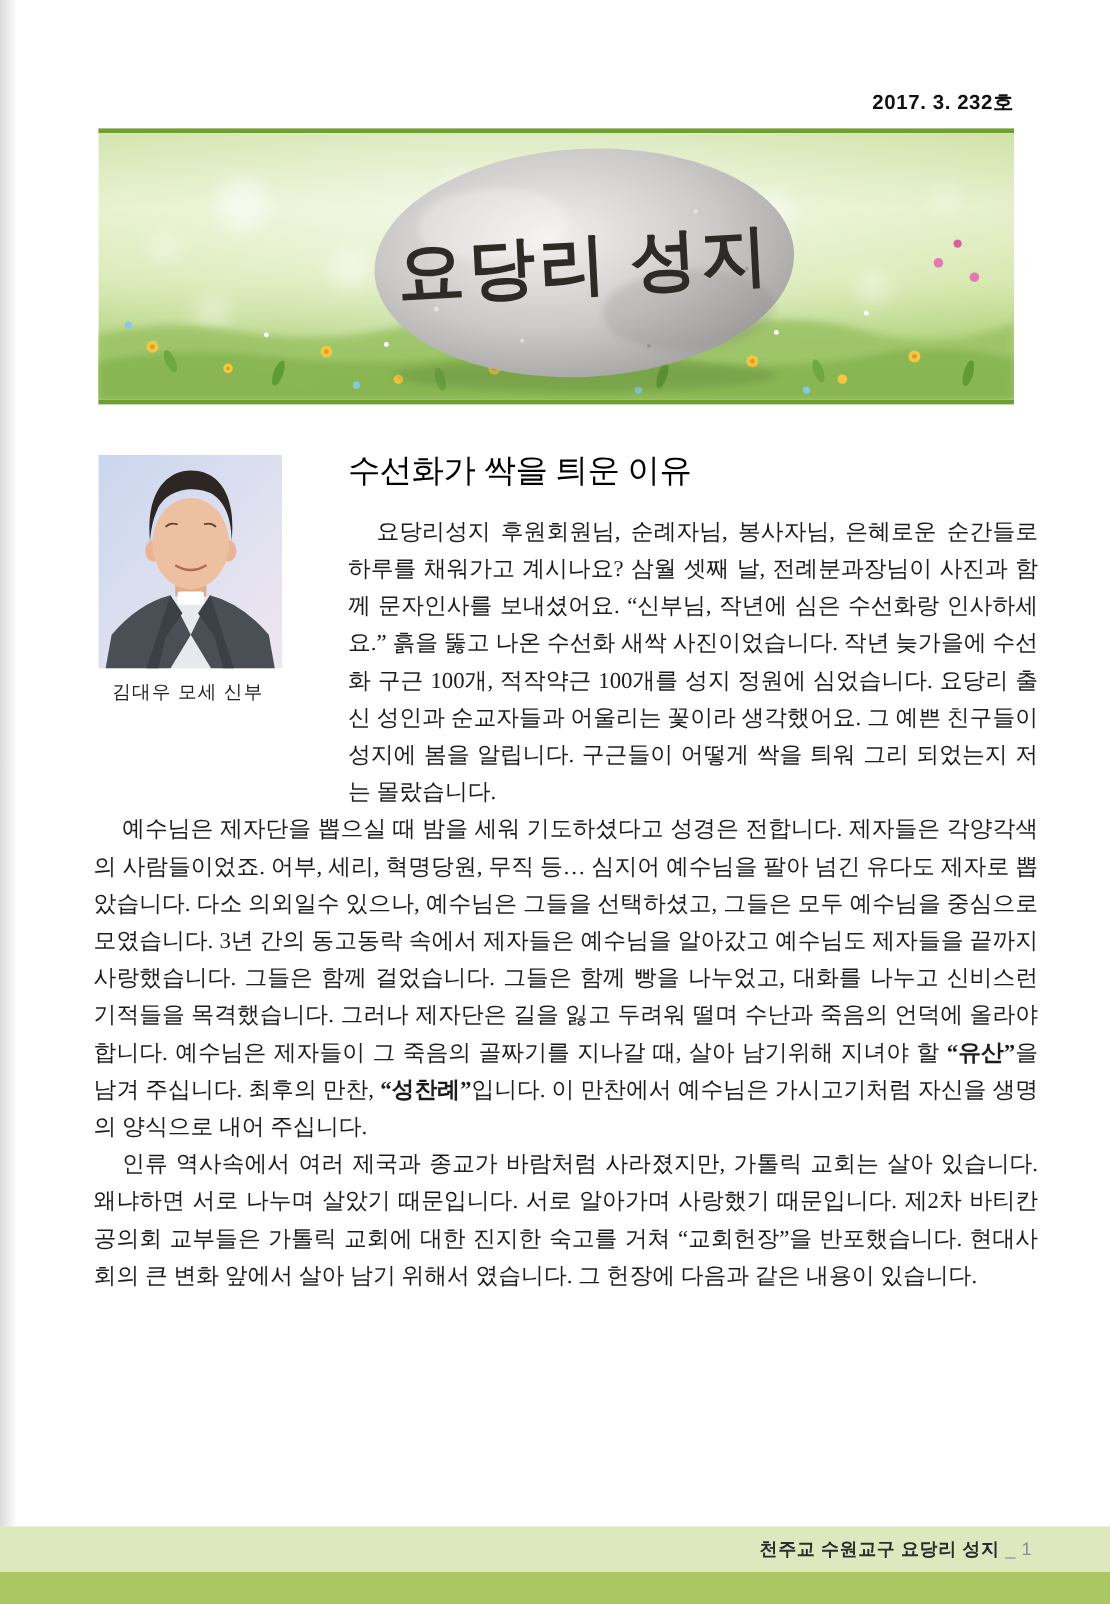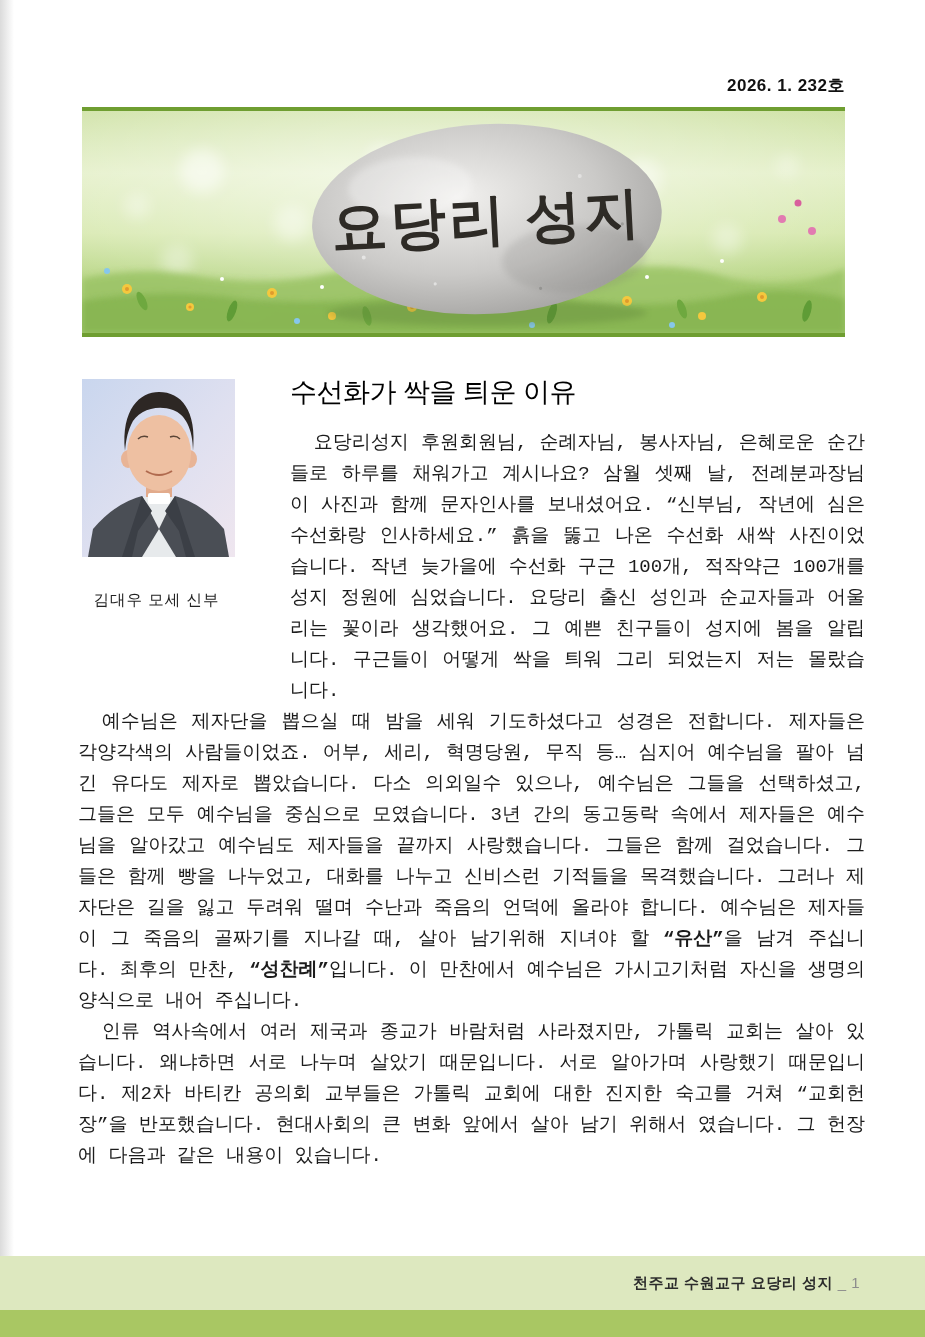--- a/index.html
+++ b/index.html
@@ -24,46 +24,46 @@
   .banner svg{display:block;width:763px;height:222px;}
   .article{
     margin-top:40px;width:787px;text-align:justify;
     font-family:"Liberation Serif","DejaVu Serif",serif;
     font-size:19px;line-height:31px;color:#1c1c1c;
   }
   .author-float{float:left;width:157px;margin:2px 55px 72px 0;}
   .photo-frame{width:153px;height:178px;margin-left:4px;}
   .photo-frame svg{display:block;width:153px;height:178px;}
   .caption{
-    margin-top:27px;text-align:center;
+    margin-top:5px;text-align:center;
     font-family:"Liberation Sans",sans-serif;
     font-size:15.5px;color:#222;letter-spacing:1px;font-weight:400;
   }
   h1.title{
     font-family:"Liberation Sans",sans-serif;
     font-size:27px;font-weight:400;margin:0 0 20px 0;color:#000;letter-spacing:-0.5px;
   }
-  .article p{margin:0;text-indent:1.25em;font-family:Liberation Mono, monospace;}
+  .article p{margin:0;text-indent:1.25em;}
   .article .b{font-weight:700;}
-  .footer-band{position:absolute;left:0;right:0;bottom:27px;height:54px;background:#dde8bf;}
+  .footer-band{position:absolute;left:0;right:0;bottom:27px;height:38px;background:#dde8bf;}
   .footer-text{
     position:absolute;right:65px;top:50%;transform:translateY(-50%);
     font-size:15px;font-weight:700;color:#2c2c2c;letter-spacing:.5px;white-space:nowrap;
   }
   .footer-text .page-num{color:#8d8d8d;font-weight:400;}
   .footer-bar{position:absolute;left:0;right:0;bottom:0;height:27px;background:#a9c763;}
 </style>
 </head>
 <body>
 
 <div class="edge-shadow"></div>
 
 <div class="inner">
 
-  <div class="date-row">2026. 1. 232호</div>
+  <div class="date-row">2017. 3. 232호</div>
 
   <div class="banner">
     <svg viewBox="0 0 763 222" preserveAspectRatio="none">
       <defs>
         <linearGradient id="bgG" x1="0" y1="0" x2="0" y2="1">
           <stop offset="0" stop-color="#cfe2a6"></stop>
           <stop offset="0.28" stop-color="#e3efc6"></stop>
           <stop offset="0.55" stop-color="#d6e8ad"></stop>
           <stop offset="0.8" stop-color="#b3d37f"></stop>
           <stop offset="1" stop-color="#9ec46c"></stop>

